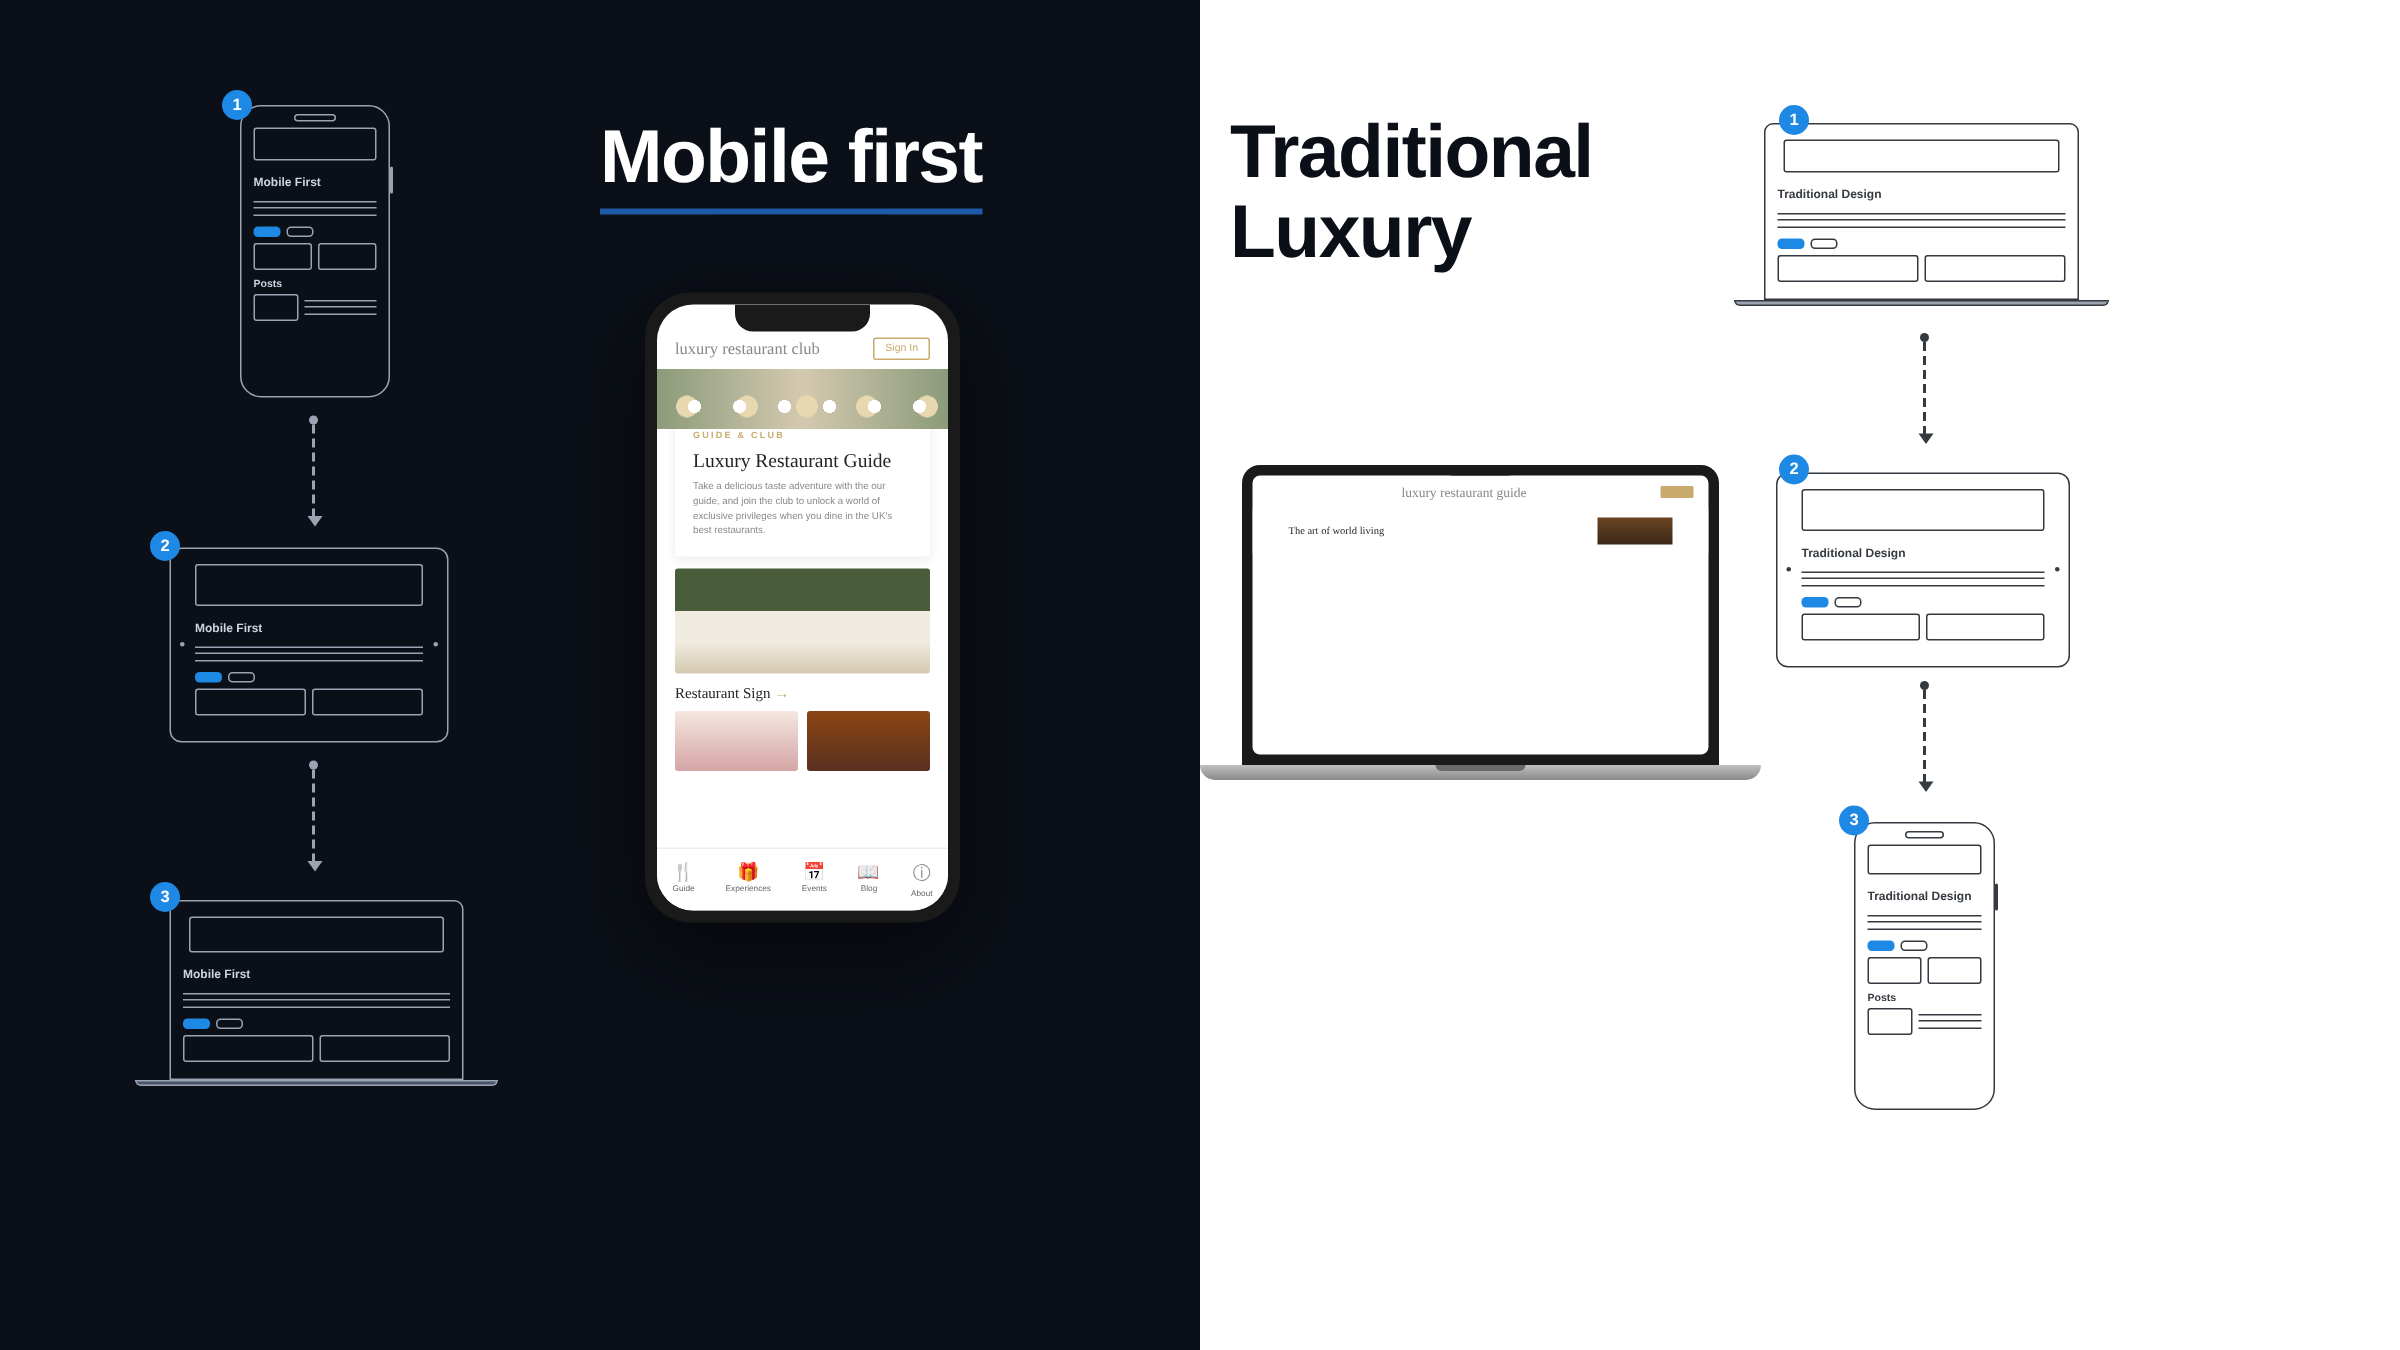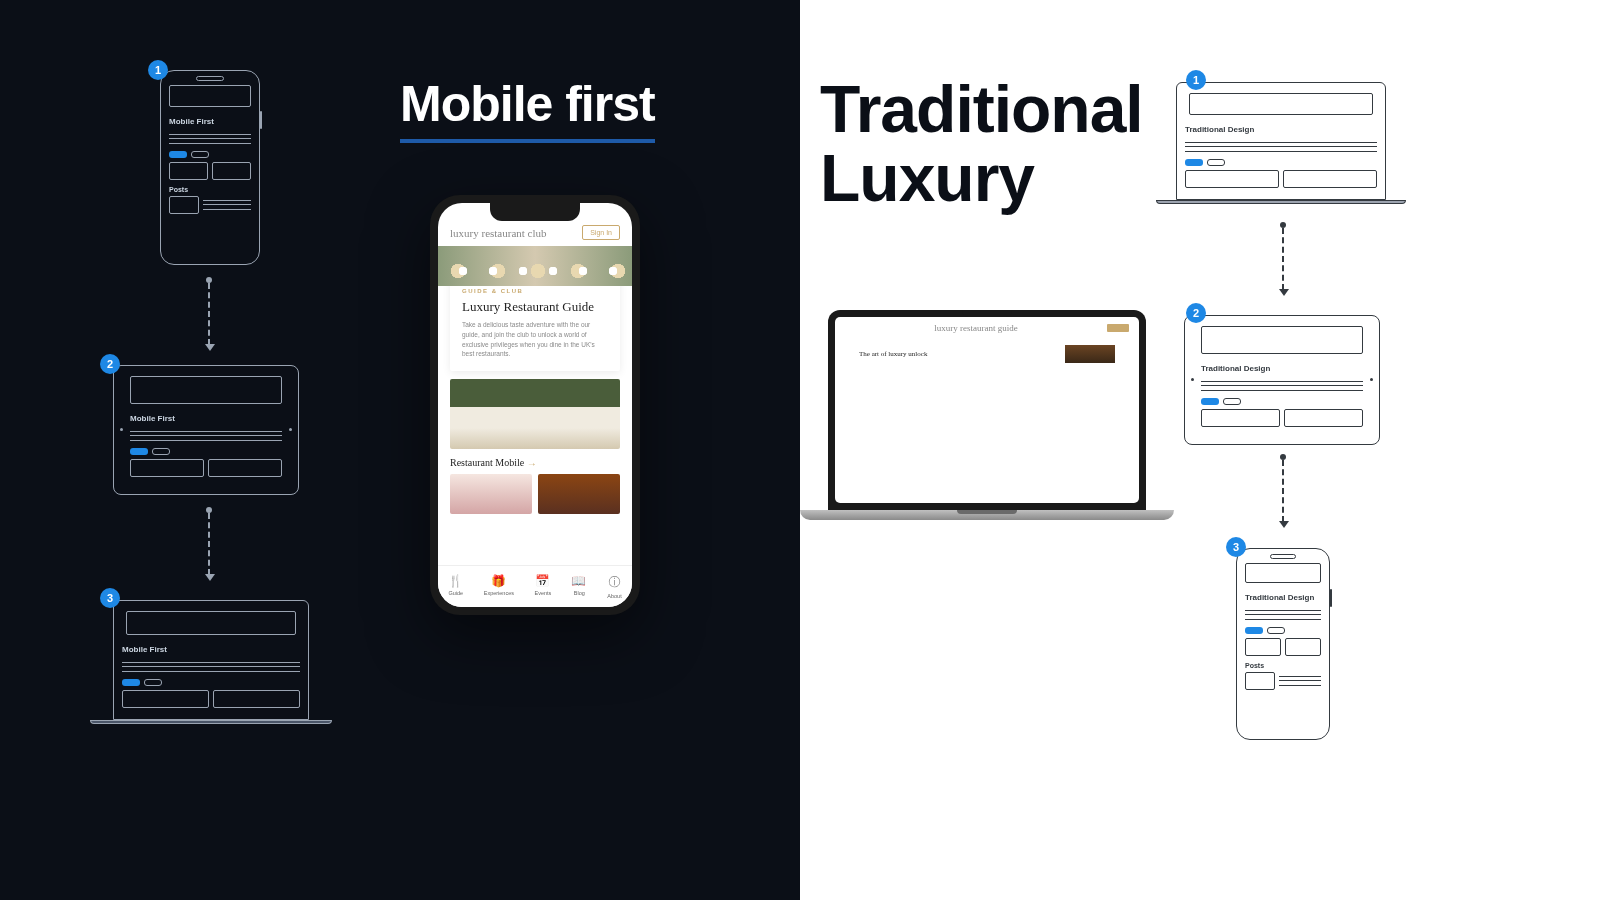--- a/index.html
+++ b/index.html
@@ -3,21 +3,21 @@
 <meta charset="utf-8">
 <style>
 *{margin:0;padding:0;box-sizing:border-box}
 body{width:1600px;height:900px;font-family:-apple-system,BlinkMacSystemFont,"Helvetica Neue",Arial,sans-serif;display:flex;overflow:hidden}
 .half{width:50px;height:900px;position:relative}
 .left{width:800px;background:#0b0f17}
 .right{width:800px;background:#fff}
 .heading{position:absolute;font-weight:700;letter-spacing:-1px}
 .hl{color:#fff;font-size:50px;left:400px;top:75px}
 .hl .underline{display:inline-block;border-bottom:4px solid #1e5aa8;padding-bottom:6px}
-.hr{color:#0b0f17;font-size:66px;left:20px;top:75px;line-height:1.05}
+.hr{color:#0b0f17;font-size:50px;left:20px;top:75px;line-height:1.05}
 .badge{width:20px;height:20px;border-radius:50%;background:#1e88e5;color:#fff;font-size:11px;font-weight:700;display:flex;align-items:center;justify-content:center;position:absolute;z-index:5}
 .wire{position:absolute;border:1.2px solid;border-radius:6px}
 .left .wire{border-color:#9aa4b2}
 .right .wire{border-color:#343a40}
 .wire-title{font-size:8px;font-weight:700;padding:6px 8px 4px}
 .wire-lines{padding:0 8px}
 .wire-line{height:1px;margin:3.5px 0}
 .left .wire-line{background:#9aa4b2}
 .right .wire-line{background:#343a40}
 .wire-header{margin:6px 8px 4px;border-radius:2px;height:18px}
@@ -183,21 +183,21 @@
         <span class="phone-logo">luxury restaurant club</span>
         <span class="phone-signin">Sign In</span>
       </div>
       <div class="phone-hero"></div>
       <div class="phone-card-body">
         <div class="phone-tag">GUIDE &amp; CLUB</div>
         <div class="phone-h">Luxury Restaurant Guide</div>
         <div class="phone-p">Take a delicious taste adventure with the our guide, and join the club to unlock a world of exclusive privileges when you dine in the UK's best restaurants.</div>
       </div>
       <div class="phone-img"></div>
-      <div class="phone-sub"><span>Restaurant Mobile</span> <span class="arr">→</span></div>
+      <div class="phone-sub"><span>Restaurant Sign</span> <span class="arr">→</span></div>
       <div class="phone-thumbs">
         <div class="phone-thumb" style="background:linear-gradient(#f5e6e0,#d4a5a5)"></div>
         <div class="phone-thumb" style="background:linear-gradient(#8b4513,#5a3020)"></div>
       </div>
       <div class="phone-nav">
         <div class="phone-nav-item">
             <span class="phone-nav-icon">🍴</span>
             <span>Guide</span>
           </div>
         <div class="phone-nav-item">
@@ -228,21 +228,21 @@
 
   <div class="laptop-mock">
     <div class="laptop-notch2"></div>
     <div class="laptop-screen">
       <div class="laptop-hdr">
         <span></span>
         <span class="laptop-logo">luxury restaurant guide</span>
         <span class="laptop-btn"></span>
       </div>
       <div class="laptop-footer">
-        <span class="laptop-footer-t">The art of luxury unlock</span>
+        <span class="laptop-footer-t">The art of world living</span>
         <div class="laptop-thumb"></div>
       </div>
     </div>
   </div>
   <div class="laptop-base2"></div>
 
   <div class="badge" style="left:386px;top:70px">1</div>
   <div class="wire" style="left:376px;top:82px;width:210px;height:118px;border-radius:6px 6px 0 0;color:#343a40">
     <div class="wire-header" style="margin:10px 12px 4px;height:22px"></div>
     <div class="wire-title">Traditional Design</div>

